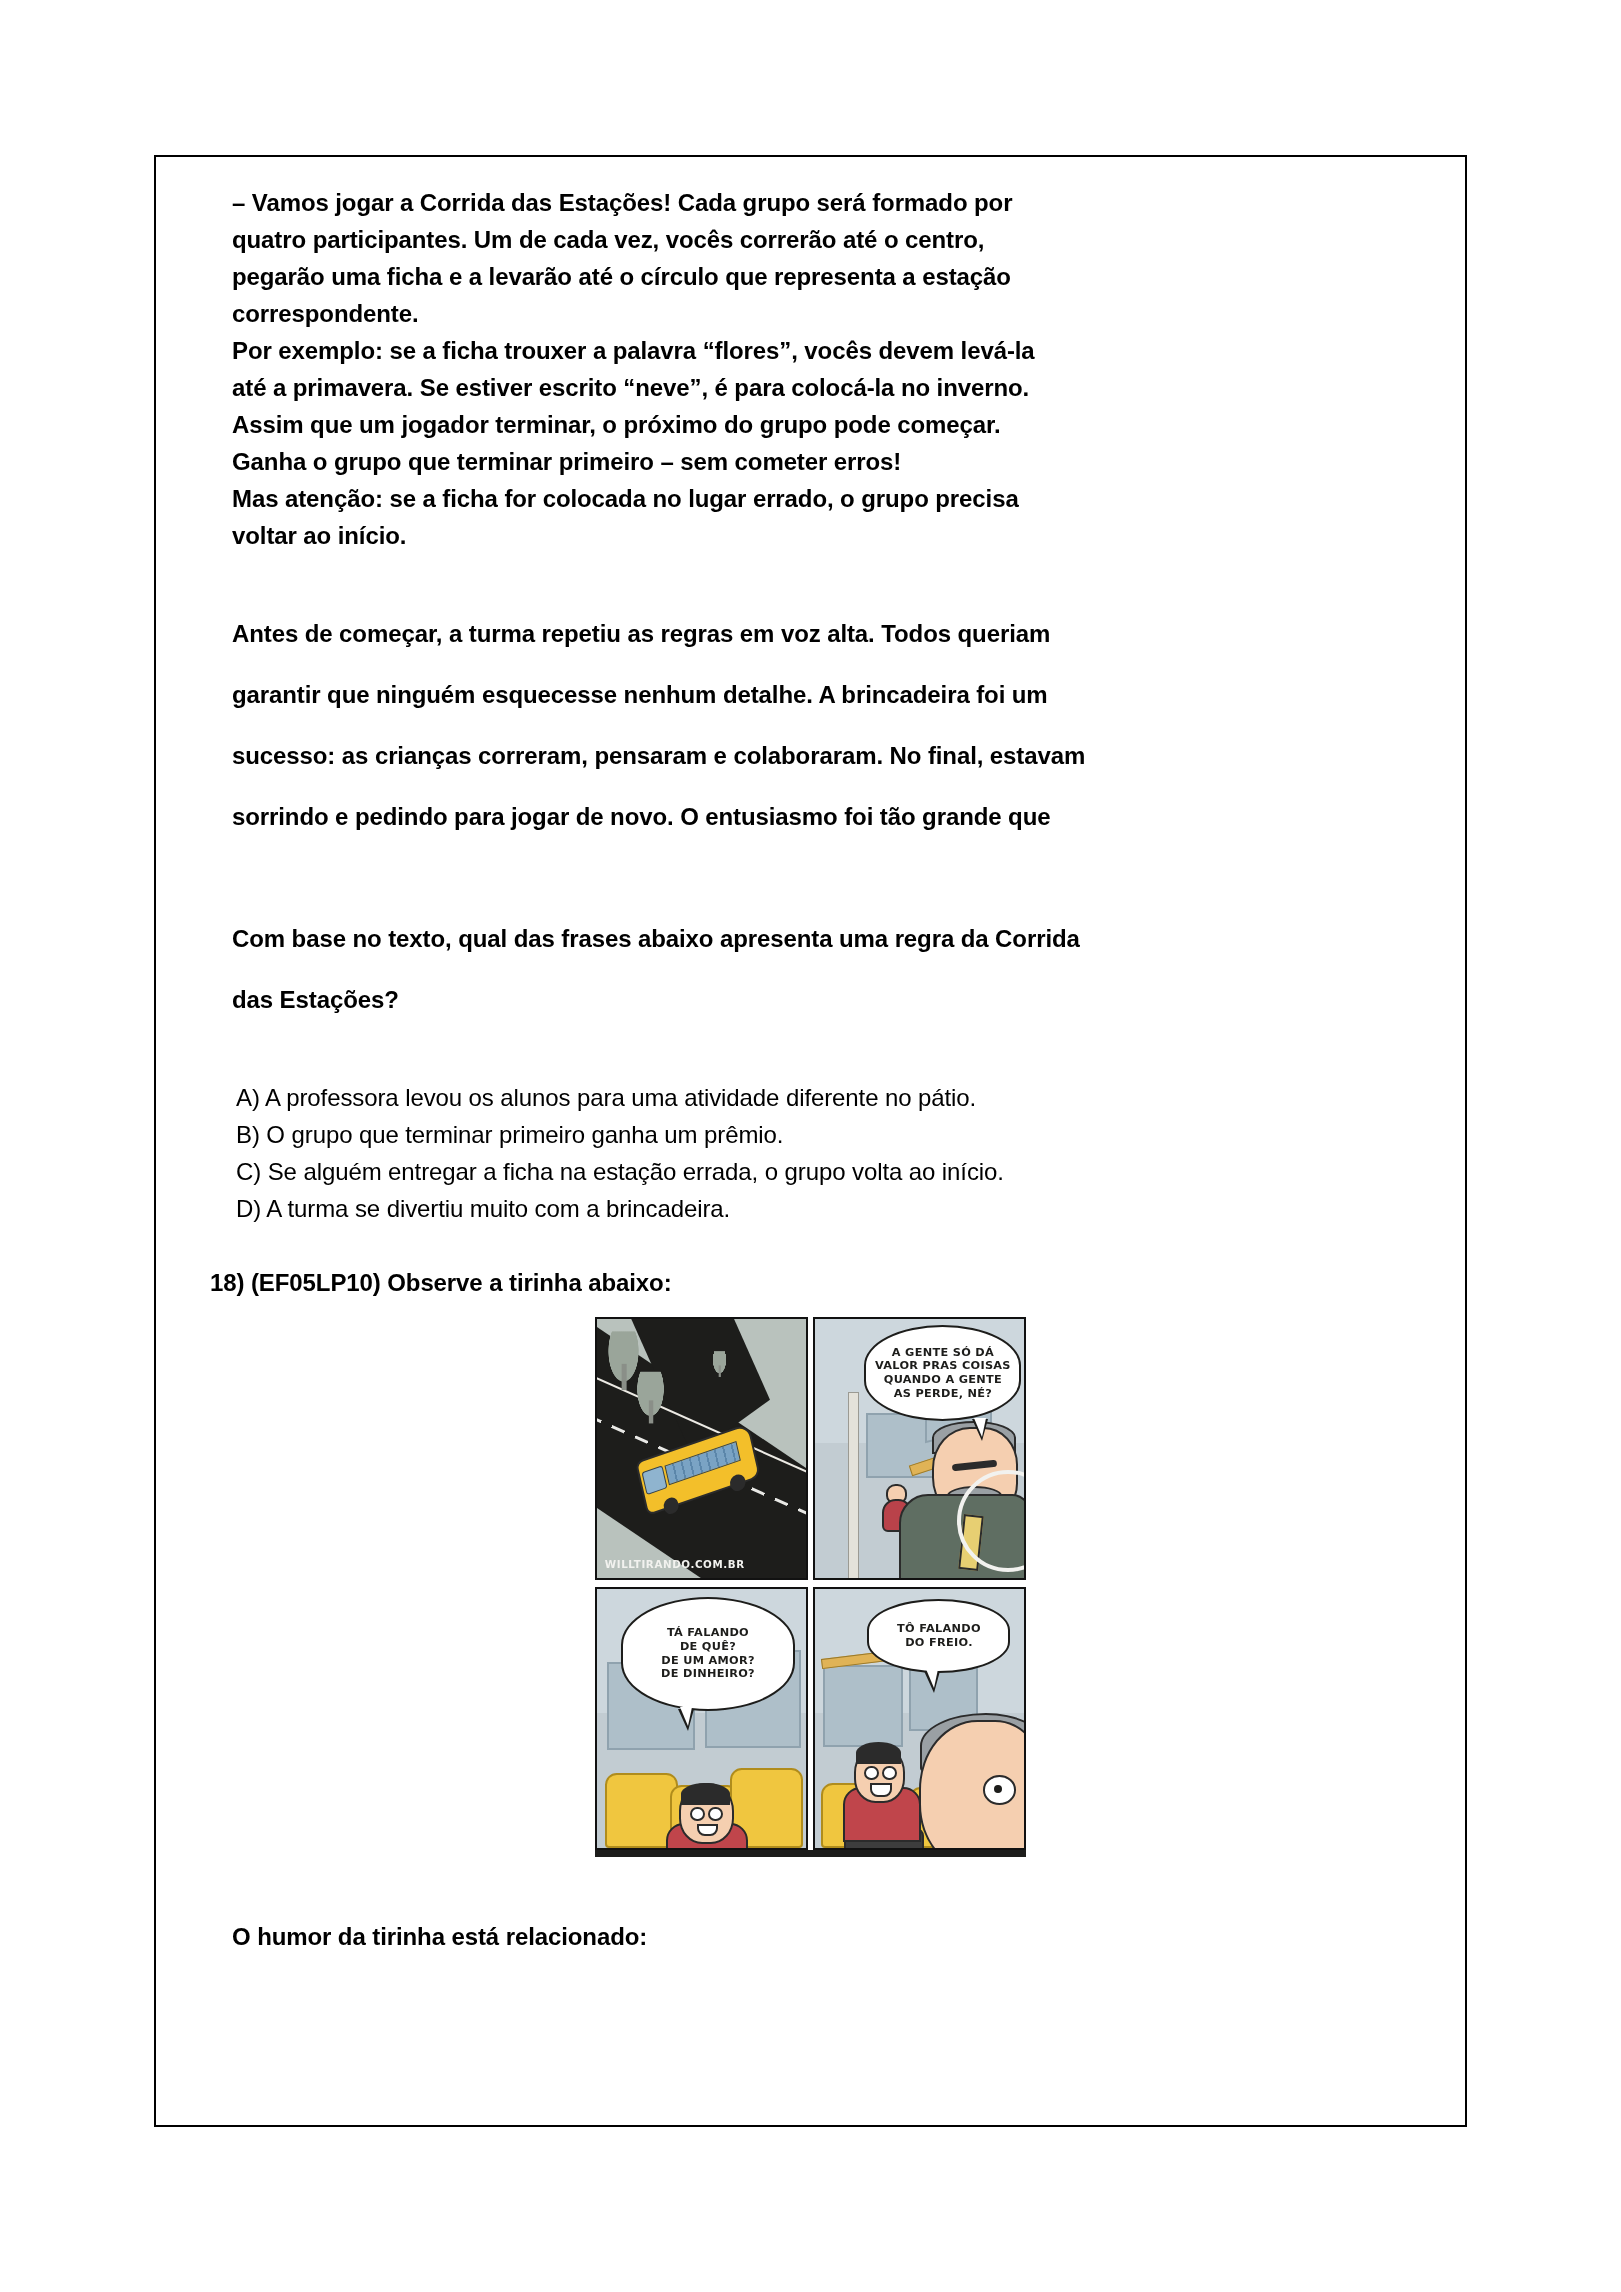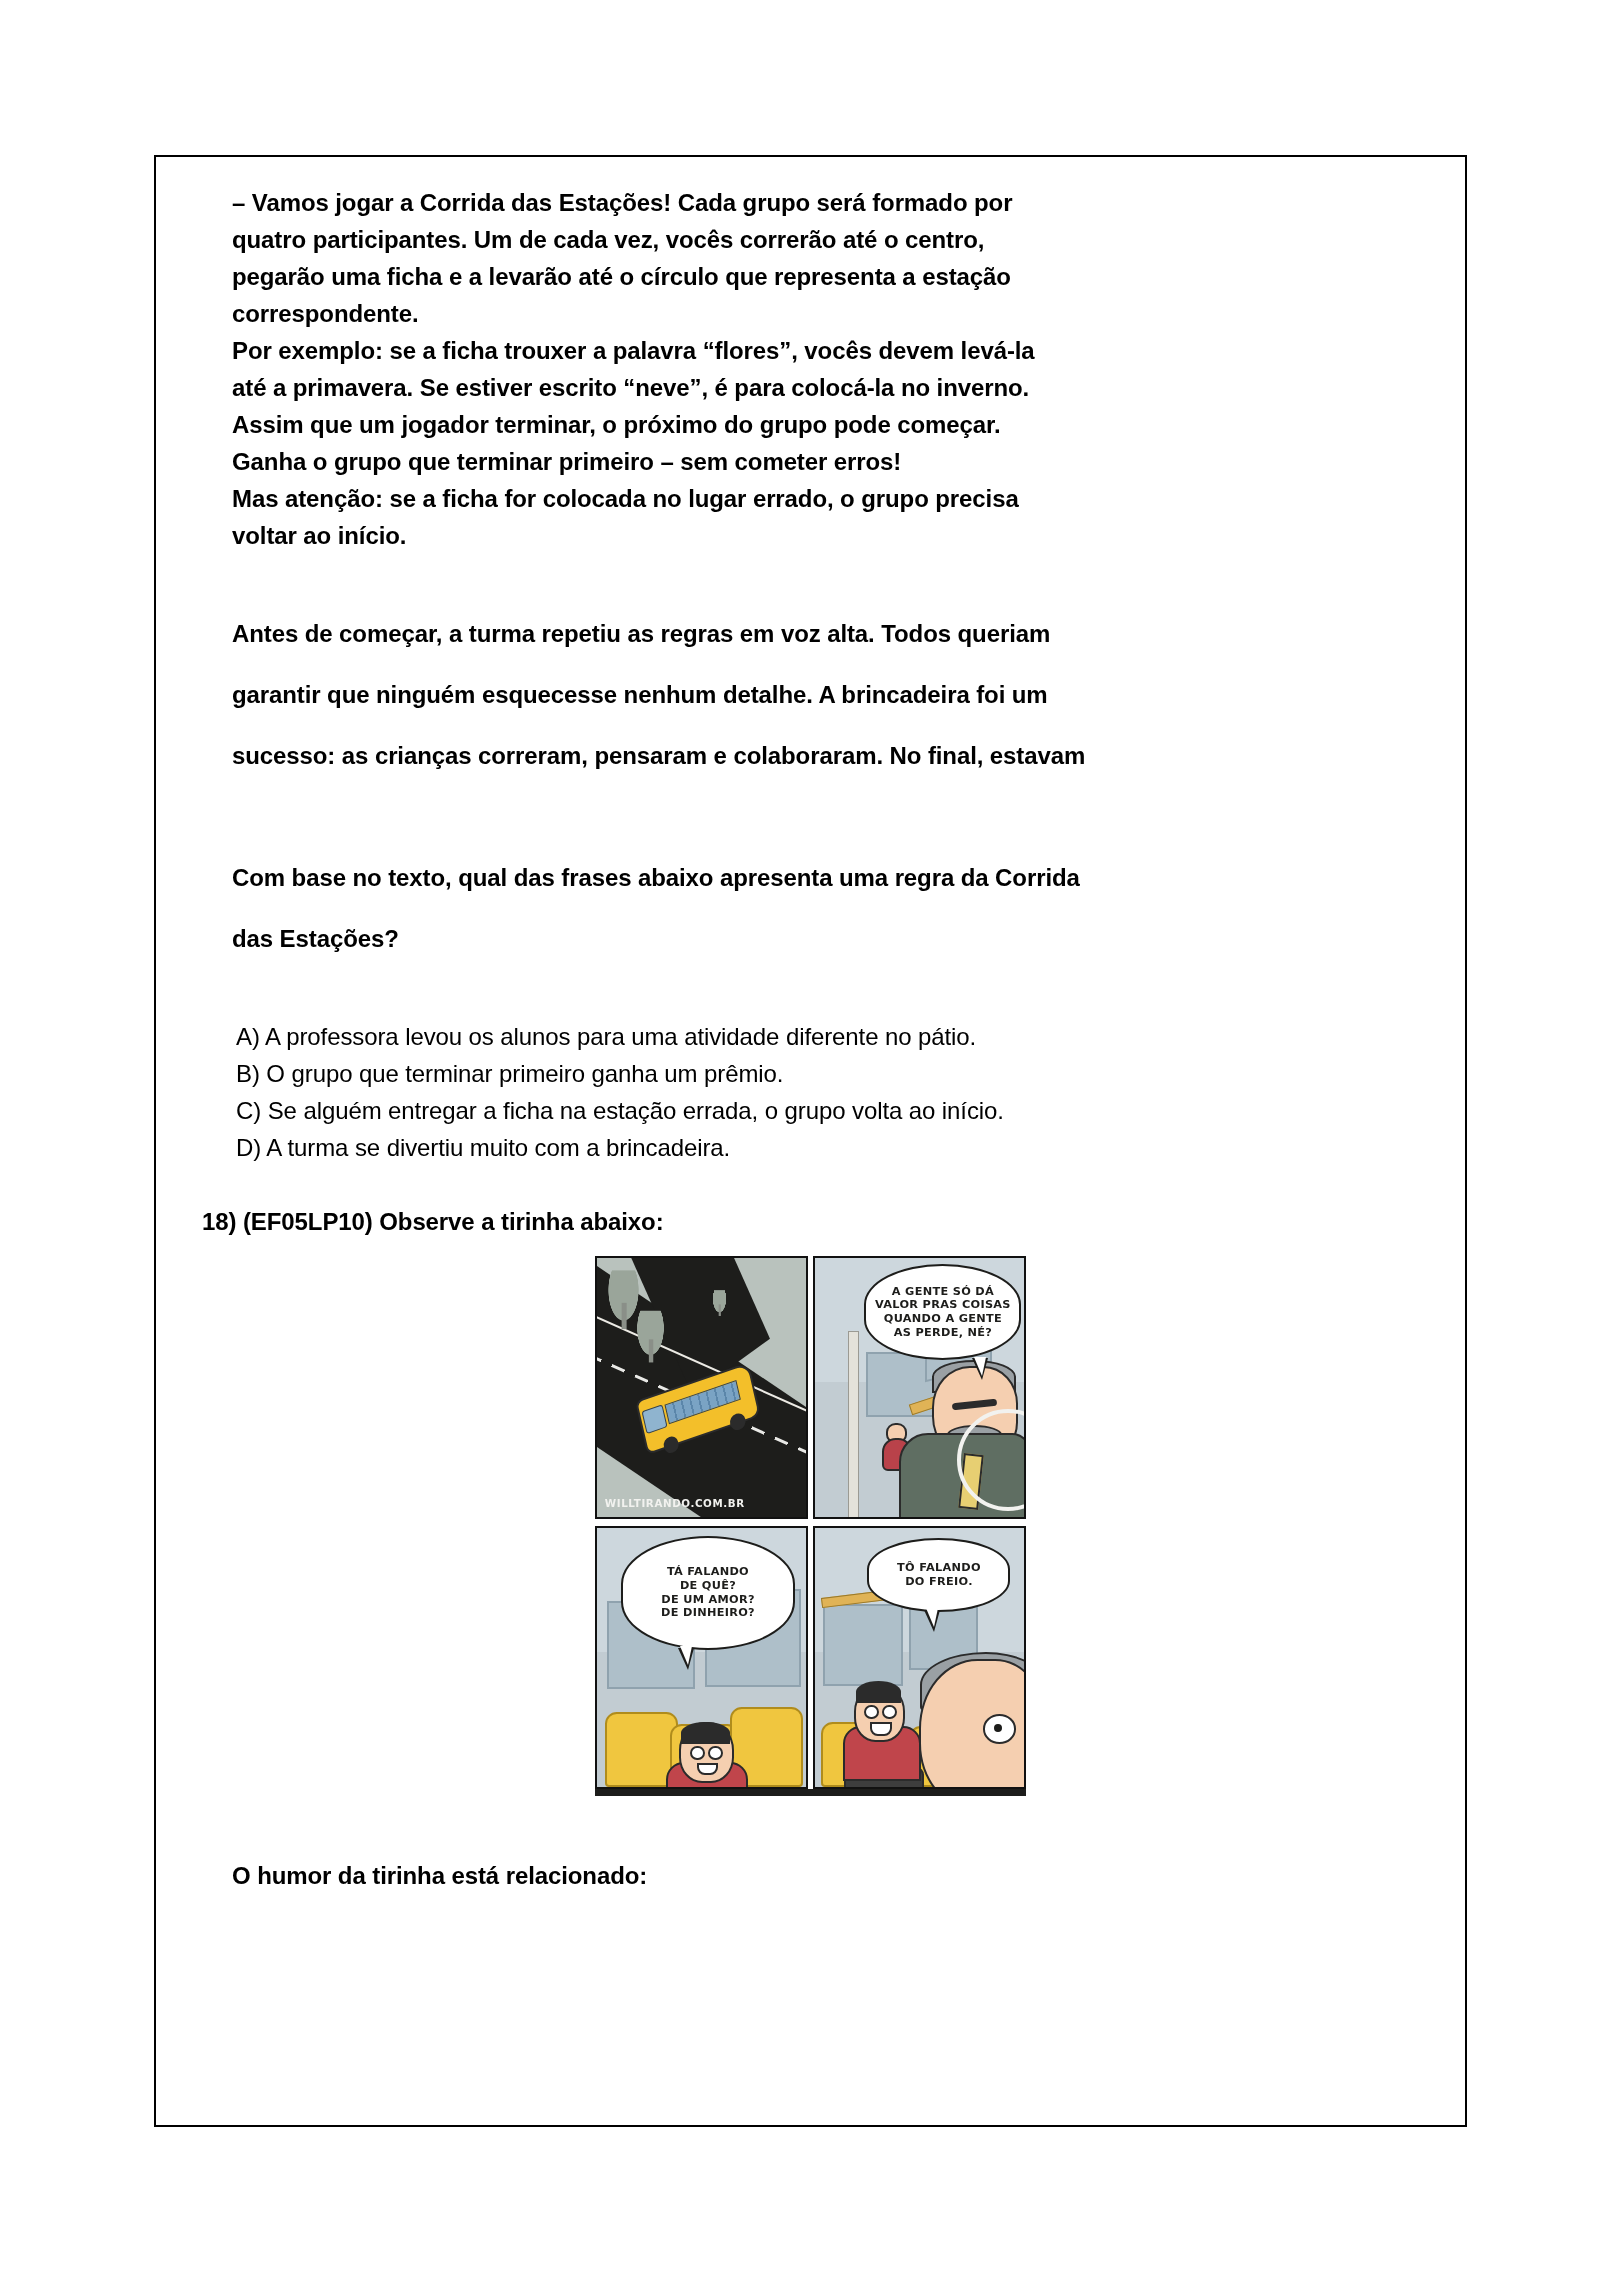--- a/index.html
+++ b/index.html
@@ -85,21 +85,21 @@
     width: 1039px;
   }
   .options .opt {
     margin: 0;
     white-space: nowrap;
   }
 
   
   .q-head {
     display: flex;
-    margin-left: 5px;
+    margin-left: 13px;
     width: 1166px;
   }
   .q-head .q-num {
     font-weight: bold;
     white-space: pre;
   }
   .q-head .q-text {
     font-weight: bold;
   }
 
@@ -483,20 +483,21 @@
         <p>Mas atenção: se a ficha for colocada no lugar errado, o grupo precisa</p>
         <p>voltar ao início.</p>
       </div>
 
       <div class="gap-line"></div>
 
       <div class="para-indent blk bold">
         <p>Antes de começar, a turma repetiu as regras em voz alta. Todos queriam</p>
         <p>garantir que ninguém esquecesse nenhum detalhe. A brincadeira foi um</p>
         <p>sucesso: as crianças correram, pensaram e colaboraram. No final, estavam</p>
+        <p>sorrindo e pedindo para jogar de novo. O entusiasmo foi tão grande que</p>
       </div>
 
       <div class="gap-line"></div>
 
       <div class="question-prompt blk bold">
         <p>Com base no texto, qual das frases abaixo apresenta uma regra da Corrida</p>
         <p>das Estações?</p>
       </div>
 
       <div class="gap-line"></div>

